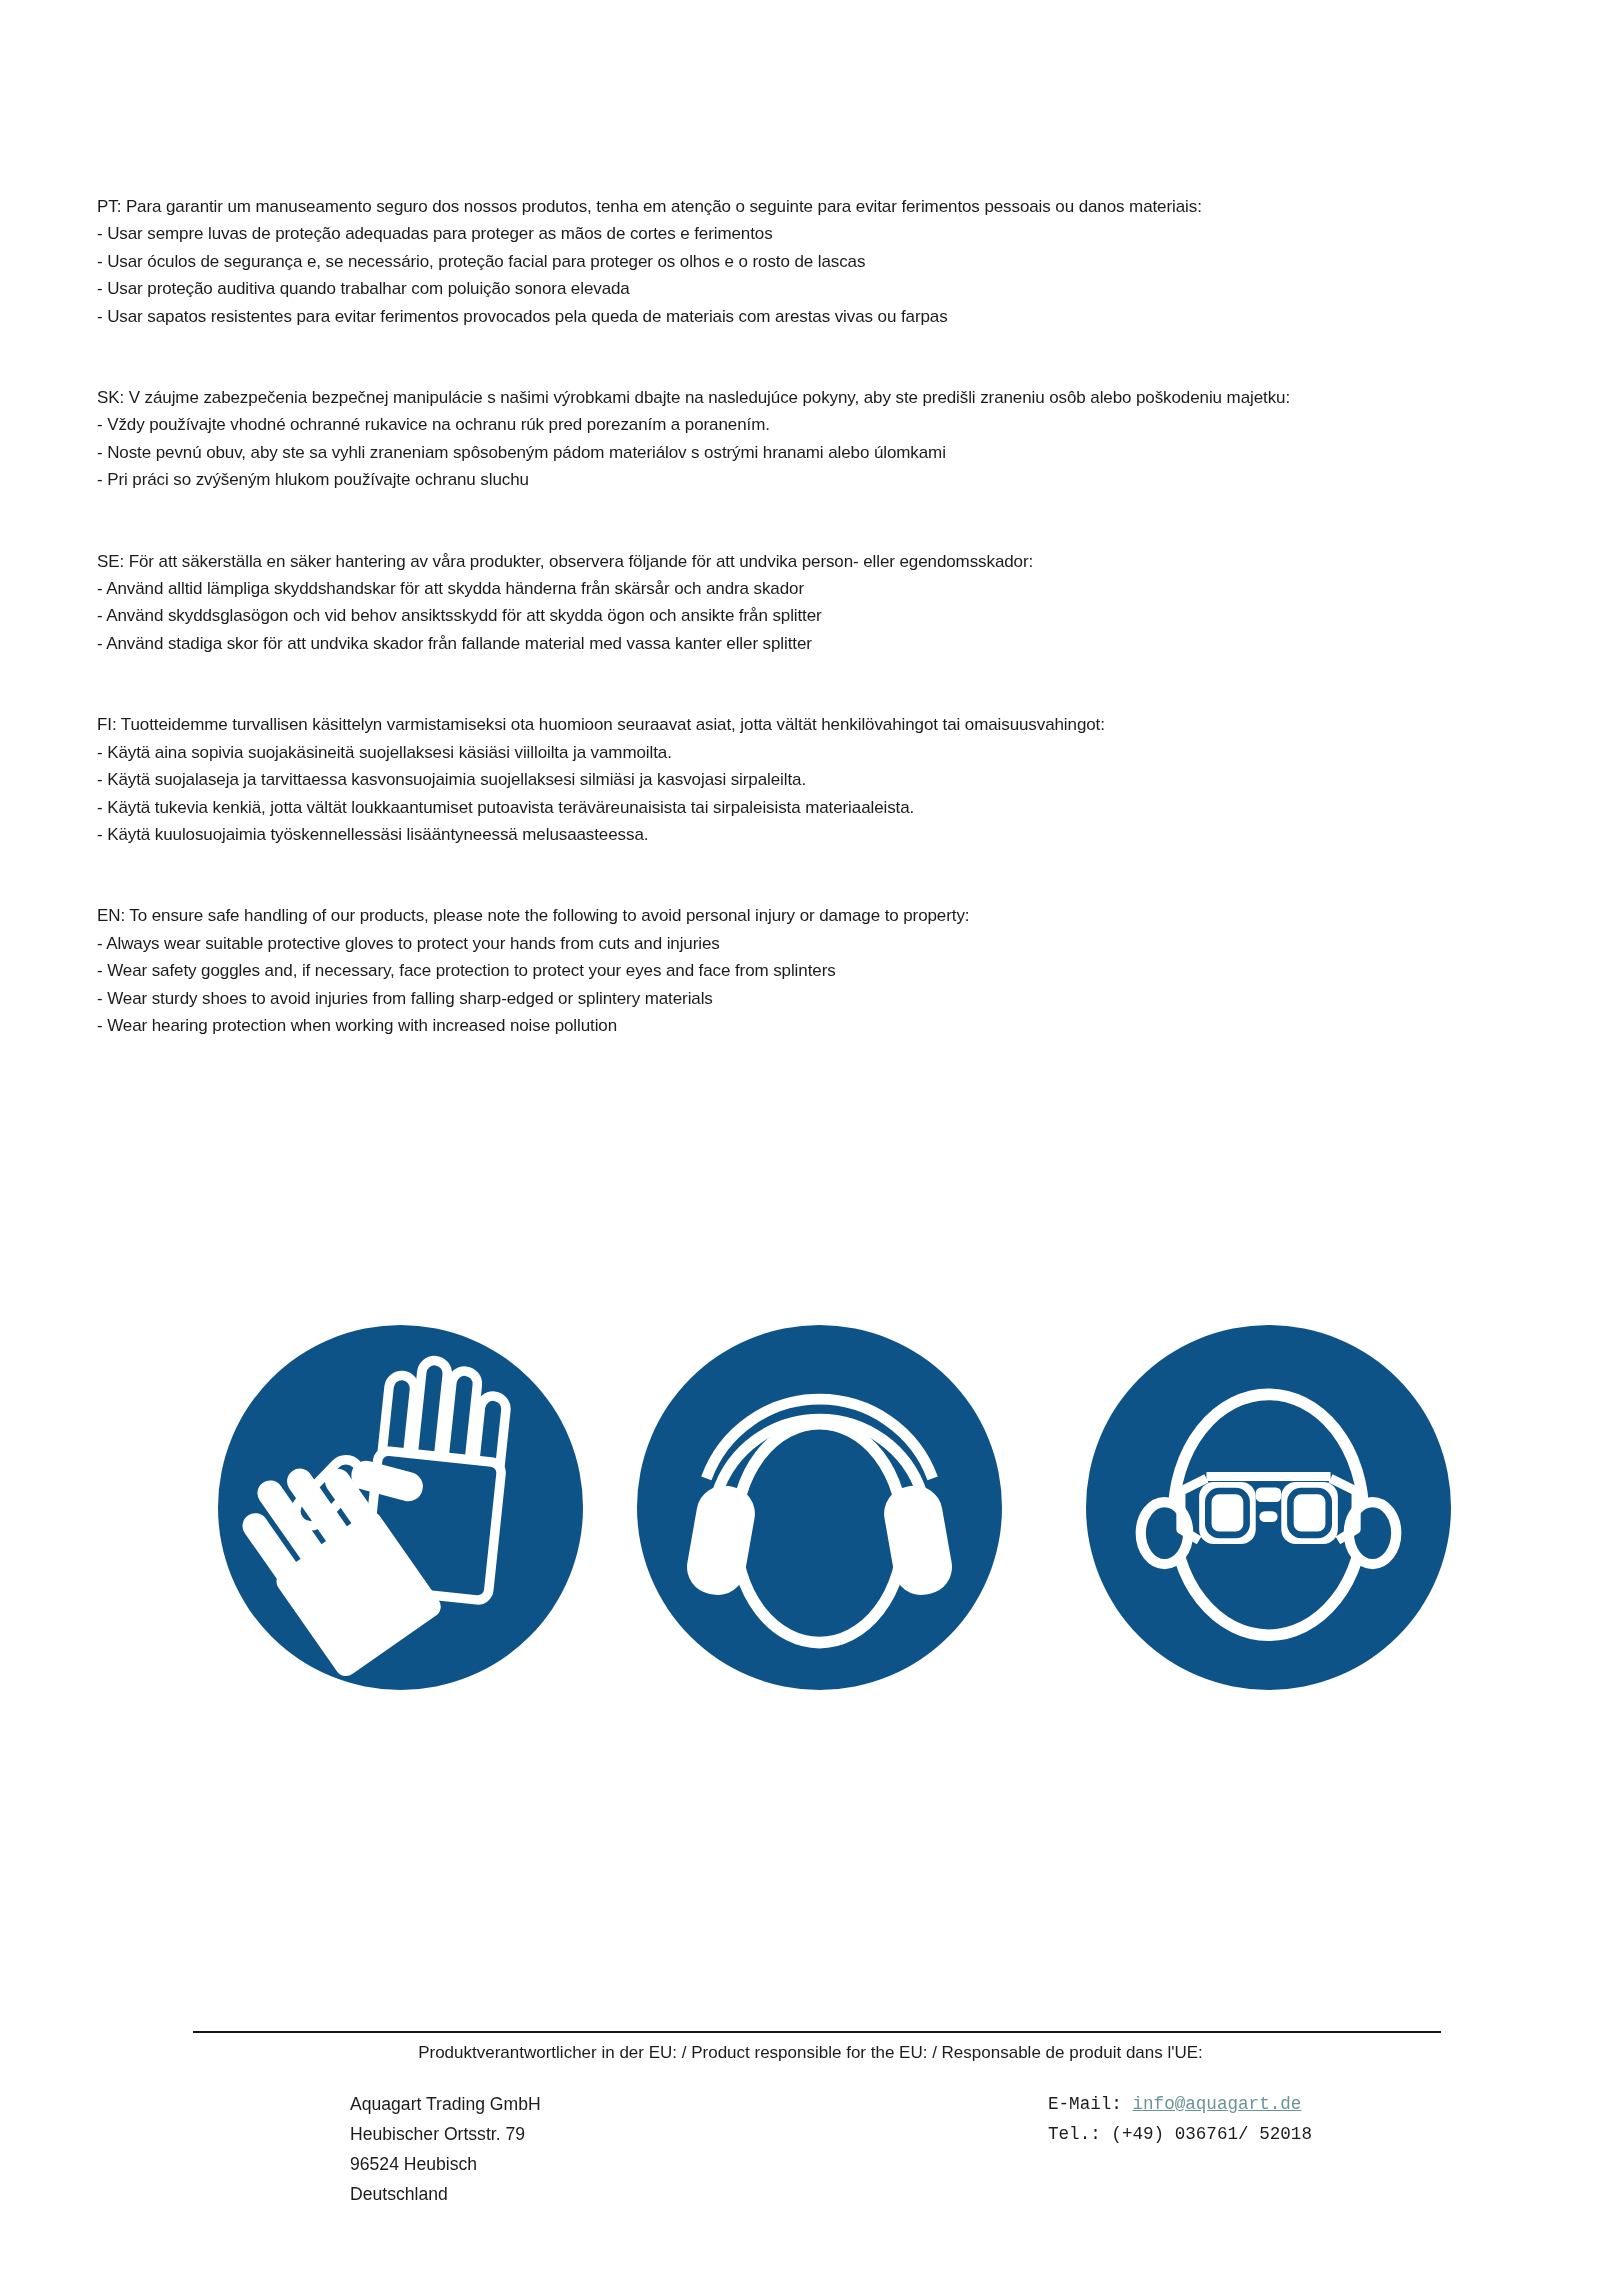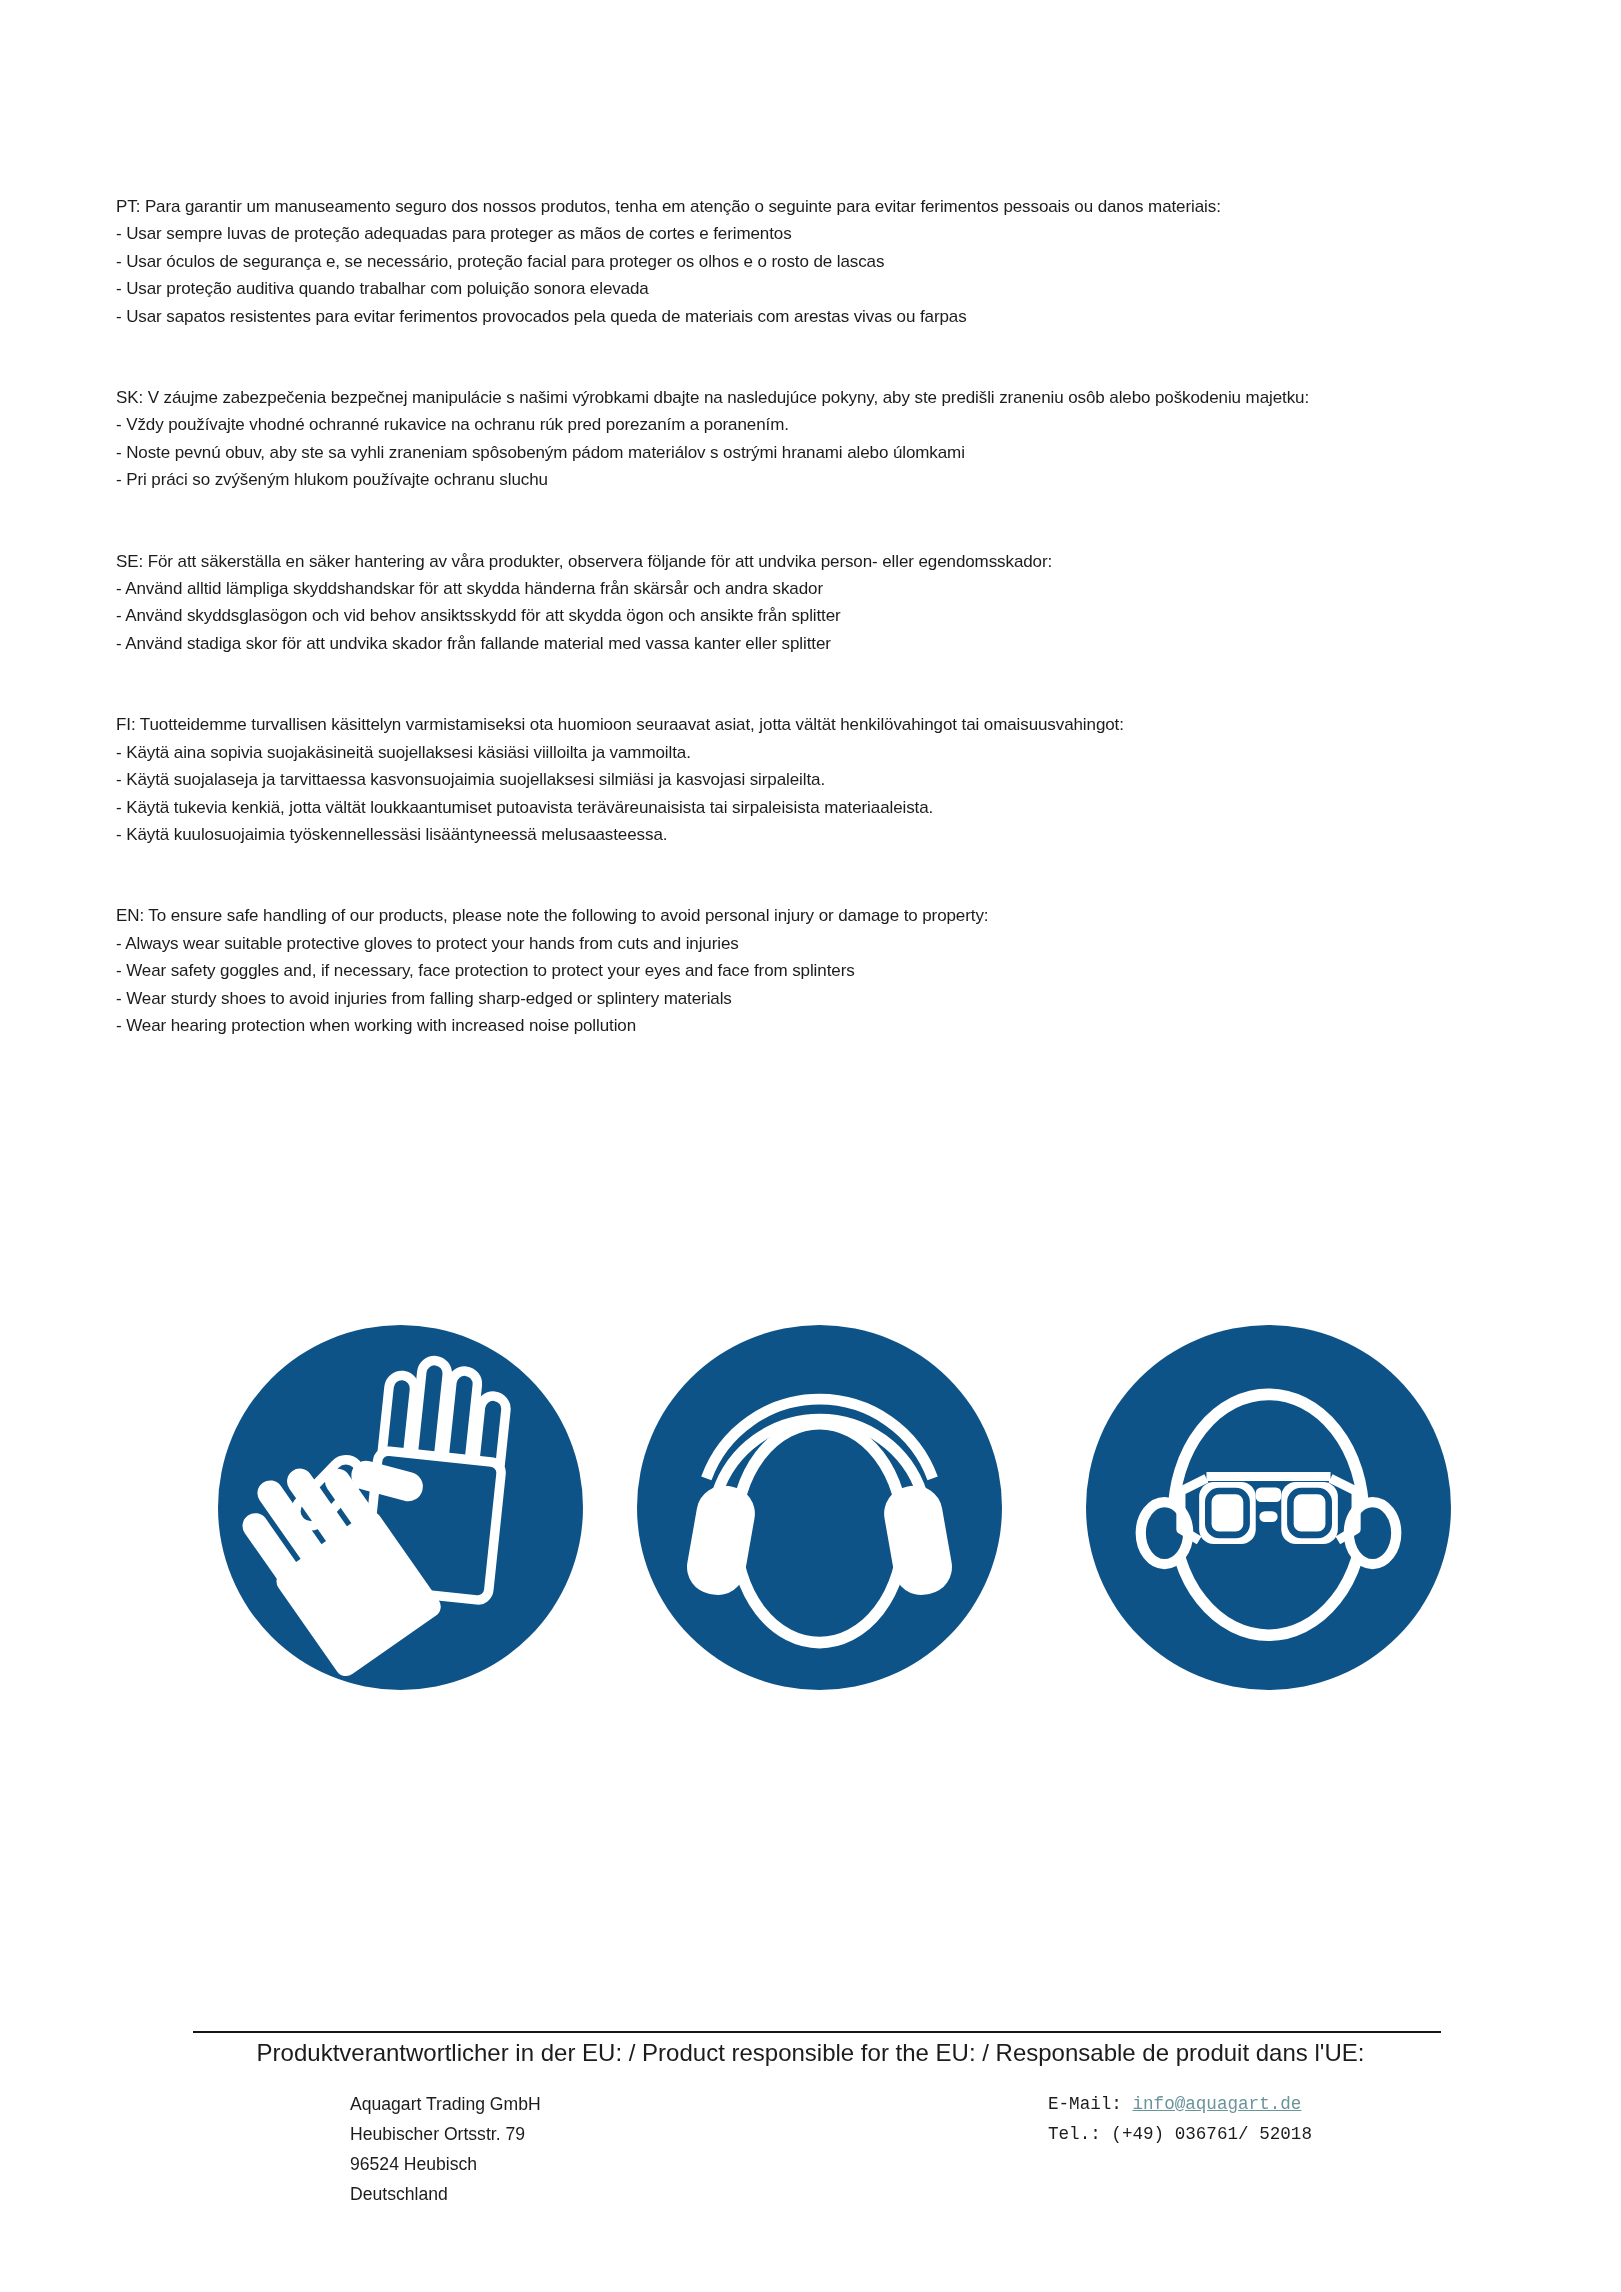--- a/index.html
+++ b/index.html
@@ -7,36 +7,36 @@
     --link-teal:#6A949A;
     --text:#1C1C1C;
   }
   html,body{margin:0;padding:0;background:#fff;}
   .page{
     position:relative;width:1621px;height:2293px;background:#fff;overflow:hidden;
     font-family:"Liberation Sans","DejaVu Sans",sans-serif;color:var(--text);
   }
   .text-col{position:absolute;left:97px;top:193px;}
   .lang-block{margin-bottom:54px;}
-  .line{font-size:17px;line-height:27.4px;white-space:pre;letter-spacing:-0.1px;margin-left:19px;}
+  .line{font-size:17px;line-height:27.4px;white-space:pre;letter-spacing:-0.1px;}
   .picto{position:absolute;top:1325px;width:365px;height:365px;}
   .picto svg{display:block;width:100%;height:100%;}
   .blue-bg{fill:var(--pictogram-blue);}
   .gstroke rect{fill:var(--pictogram-blue);stroke:#fff;stroke-width:2.6;}
   .gsolid rect{fill:#fff;}
   .band{stroke:#fff;stroke-width:3;fill:none;}
   .head{fill:var(--pictogram-blue);stroke:#fff;stroke-width:3.2;}
   .muff{fill:#fff;}
   .ear{fill:var(--pictogram-blue);stroke:#fff;stroke-width:2.8;}
   .rim{stroke:#fff;stroke-width:2.5;fill:none;stroke-linejoin:round;}
   .lens{fill:#fff;}
   .lens-inner{fill:none;stroke:var(--pictogram-blue);stroke-width:1.8;}
   .bridge{fill:#fff;}
   .footer-divider{position:absolute;left:193px;top:2031px;width:1248px;height:2px;background:#151515;}
-  .footer-caption{position:absolute;left:0;top:2040px;width:1621px;text-align:center;font-size:24px;line-height:25.5px;}
+  .footer-caption{position:absolute;left:0;top:2040px;width:1621px;text-align:center;font-size:17px;line-height:25.5px;}
   .footer-address{position:absolute;left:350px;top:2089px;}
   .footer-contact{position:absolute;left:1048px;top:2089px;font-family:Liberation Mono, monospace;}
   .footer-address .fline,.footer-contact .fline{font-size:17.6px;line-height:30px;white-space:pre;}
   .email-link{color:var(--link-teal);text-decoration:underline;cursor:pointer;}
 </style>
 </head>
 <body>
 
 <div class="page">
 

